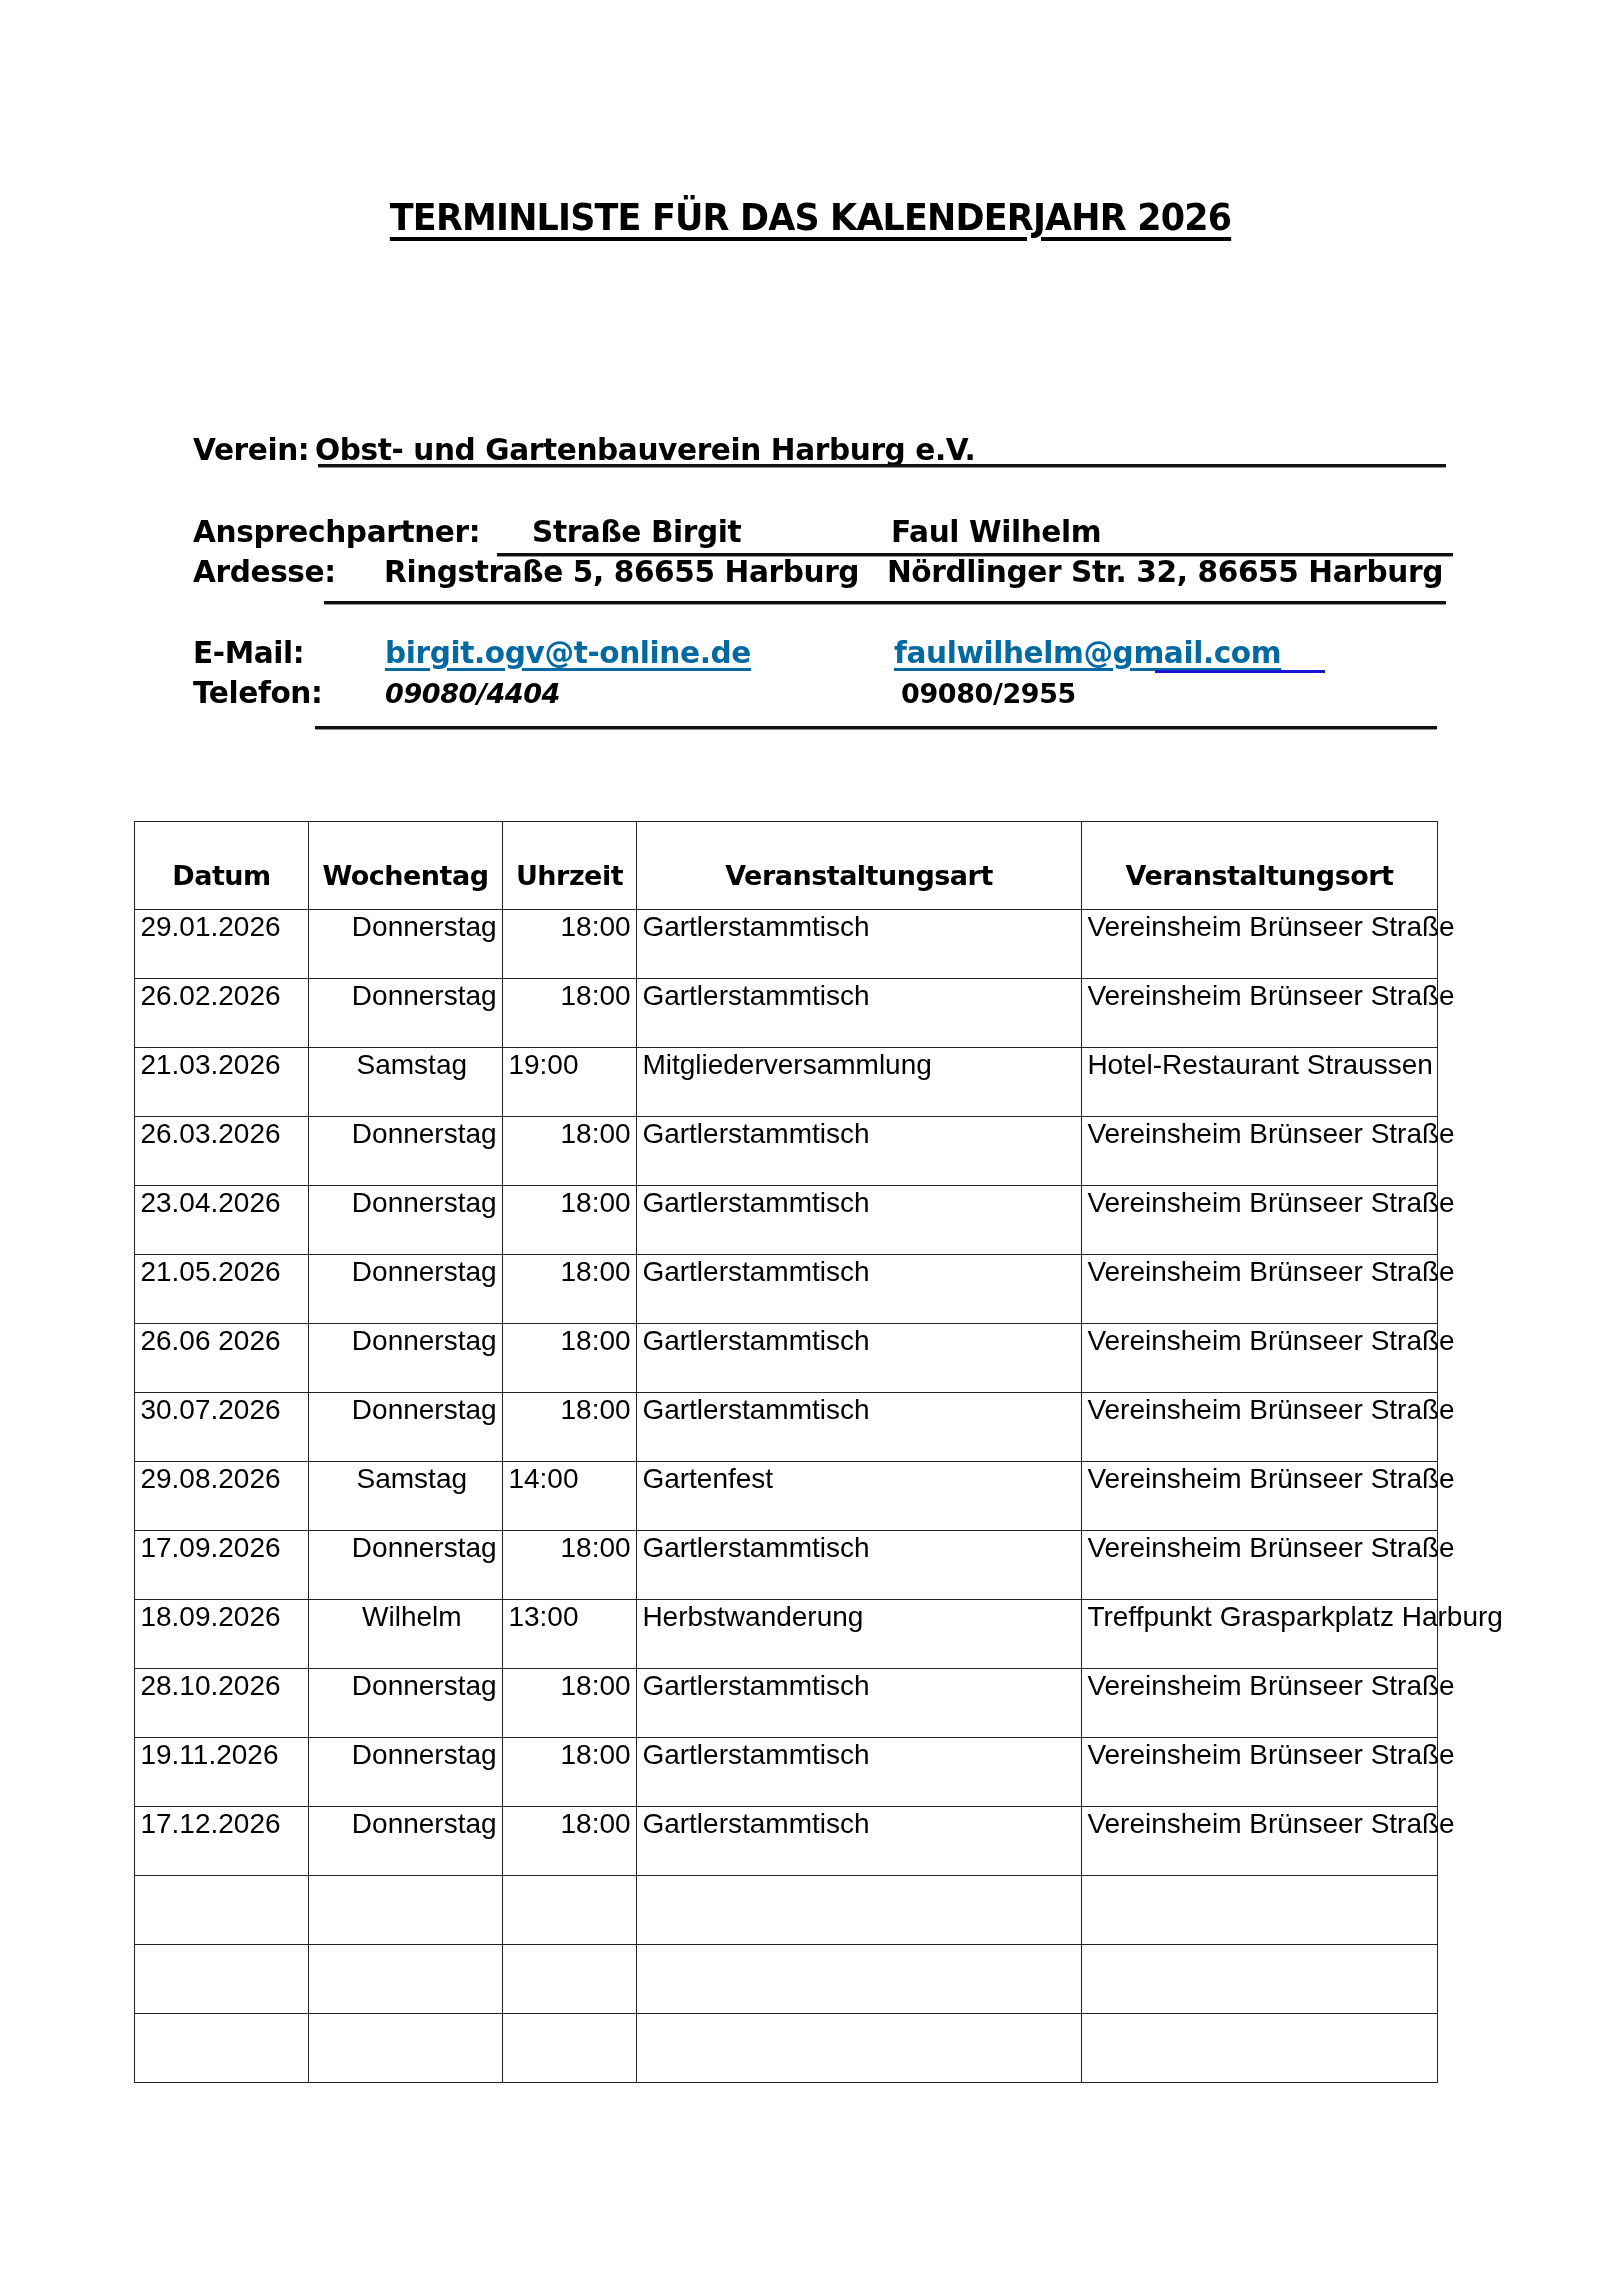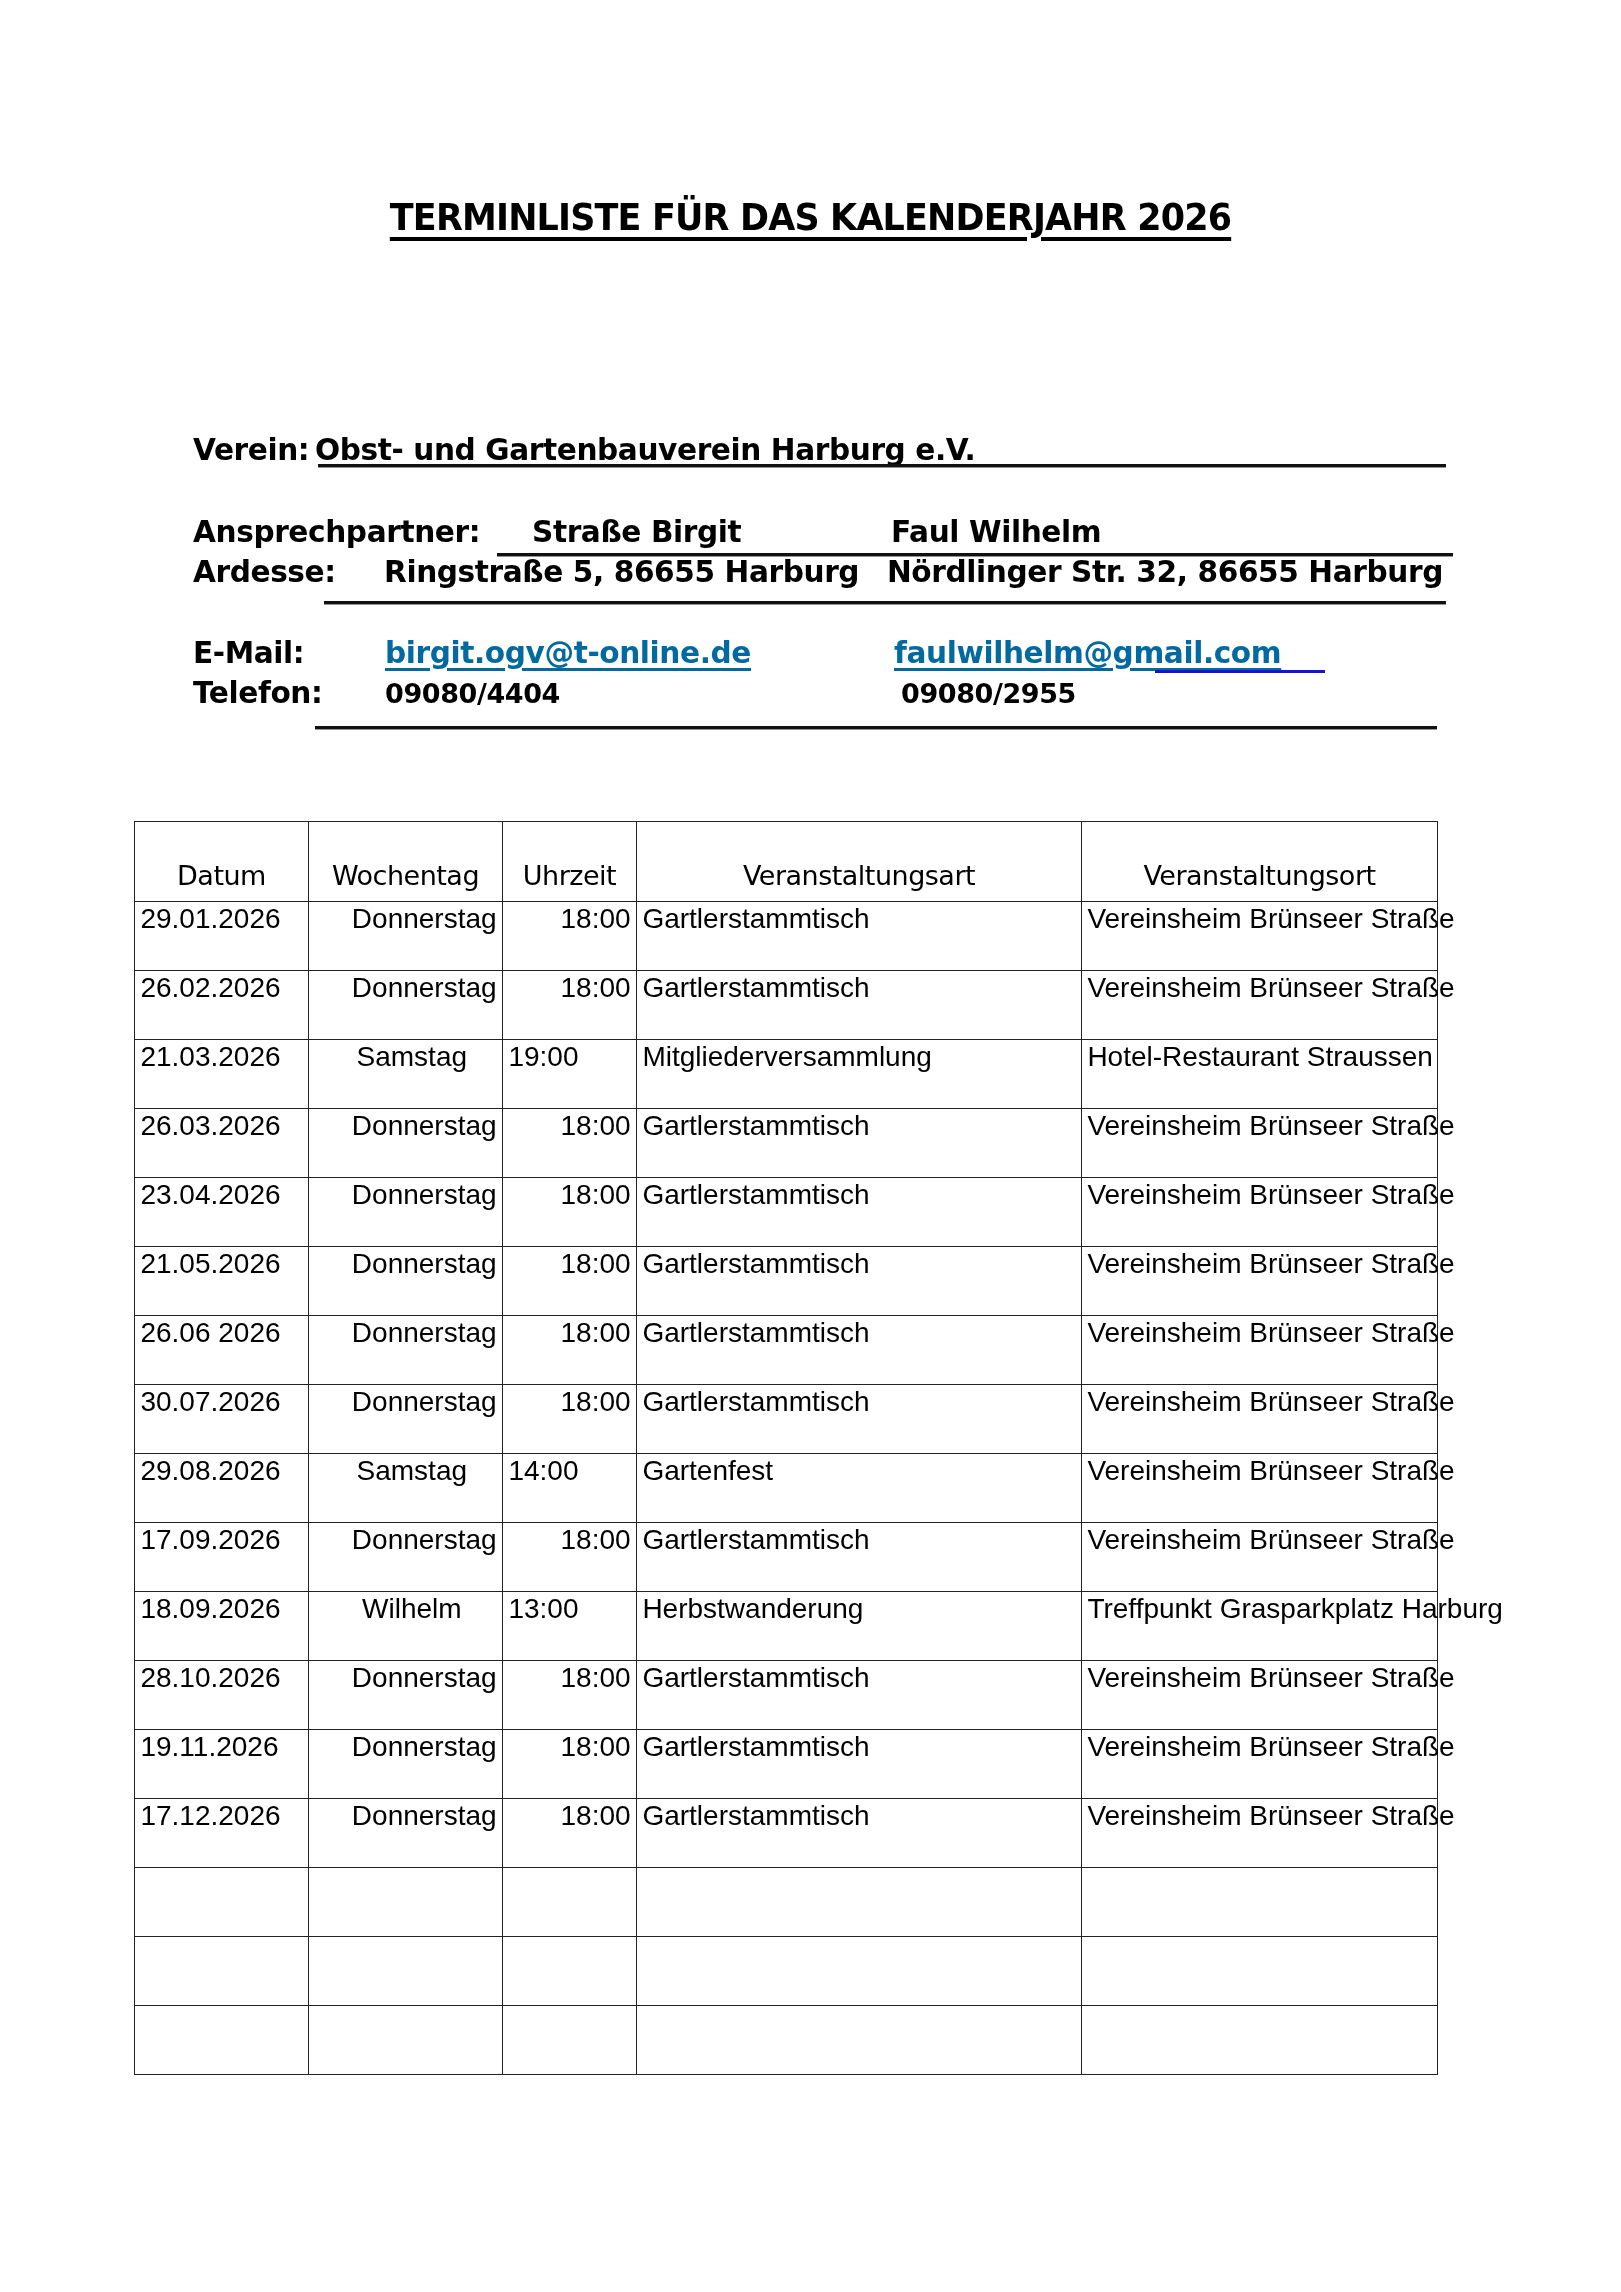--- a/index.html
+++ b/index.html
@@ -7,21 +7,21 @@
   .abs { position:absolute; white-space:nowrap; }
   .title { left:0; width:1621px; top:195px; text-align:center; font-family:"DejaVu Sans", sans-serif; font-weight:bold; font-size:38px; letter-spacing:-0.9px; transform:scaleX(0.92); }
   .title span { text-decoration:underline; text-decoration-thickness:3.6px; text-underline-offset:7.2px; }
   .hdr { font-family:"DejaVu Sans", sans-serif; font-weight:bold; font-size:29.6px; letter-spacing:-0.4px; }
   .val { font-family:"DejaVu Sans", sans-serif; font-weight:bold; font-size:29.6px; letter-spacing:-0.4px; }
   .small { font-size:27px; }
   .link { color:#0369a1; text-decoration:underline; text-decoration-thickness:2.7px; text-underline-offset:4.5px; }
   .rule { position:absolute; height:2.7px; background:#111; box-shadow:0 0.9px 0 #888; }
   table.ev { position:absolute; left:134px; top:821px; width:1304px; border-collapse:collapse; table-layout:fixed; }
   table.ev th, table.ev td { border:1.8px solid #222; vertical-align:top; font-family:"Liberation Sans", sans-serif; font-size:28px; line-height:34px; padding:0 5.4px; overflow:visible; white-space:nowrap; }
-  table.ev th { font-family:"DejaVu Sans", sans-serif; font-weight:normal; font-size:27px; letter-spacing:-0.5px; vertical-align:bottom; height:71px; padding-bottom:8px; text-align:center; }
+  table.ev th { font-family:"DejaVu Sans", sans-serif; font-weight:bold; font-size:27px; letter-spacing:-0.5px; vertical-align:bottom; height:71px; padding-bottom:16px; text-align:center; }
   table.ev td { height:68px; }
   td.c-date { padding-left:7.2px; }
   td.c-day { padding-left:0;text-align:right; }
   td.c-day.right { text-align:center; padding-left:18px; }
   td.c-time { text-align:right; padding-right:21.5px; }
   td.c-time.left { text-align:left; }
   td.c-type { padding-left:9px; }
   td.c-place { padding-left:9px; white-space:normal; }
   .shift-left { margin-left:-5.4px; display:inline-block; }
 </style>
@@ -43,21 +43,21 @@
 <div class="abs val" style="left:384px; top:555px;">Ringstraße 5, 86655 Harburg</div>
 <div class="abs val" style="left:887px; top:555px;">Nördlinger Str. 32, 86655 Harburg</div>
 <div class="rule" style="left:324px; top:601px; width:1122px;"></div>
 
 <div class="abs hdr" style="left:193px; top:636px;">E-Mail:</div>
 <a class="abs val link" style="left:385px; top:636px;">birgit.ogv@t-online.de</a>
 <a class="abs val link" style="left:894px; top:636px;">faulwilhelm@gmail.com</a>
 <div class="rule" style="left:1155px; top:670px; width:170px; background:#1515d6; box-shadow:none;"></div>
 
 <div class="abs hdr" style="left:193px; top:676px;">Telefon:</div>
-<div class="abs val small" style="left:385px; top:678px;">09080/4404</div>
+<div class="abs val small" style="left:385px; top:678px;font-style:italic;">09080/4404</div>
 <div class="abs val small" style="left:901px; top:678px;">09080/2955</div>
 <div class="rule" style="left:315px; top:726px; width:1122px;"></div>
 
 <table class="ev">
   <colgroup>
     <col style="width:174px">
       <col style="width:194px">
       <col style="width:134px">
       <col style="width:445px">
       <col style="width:356px">

